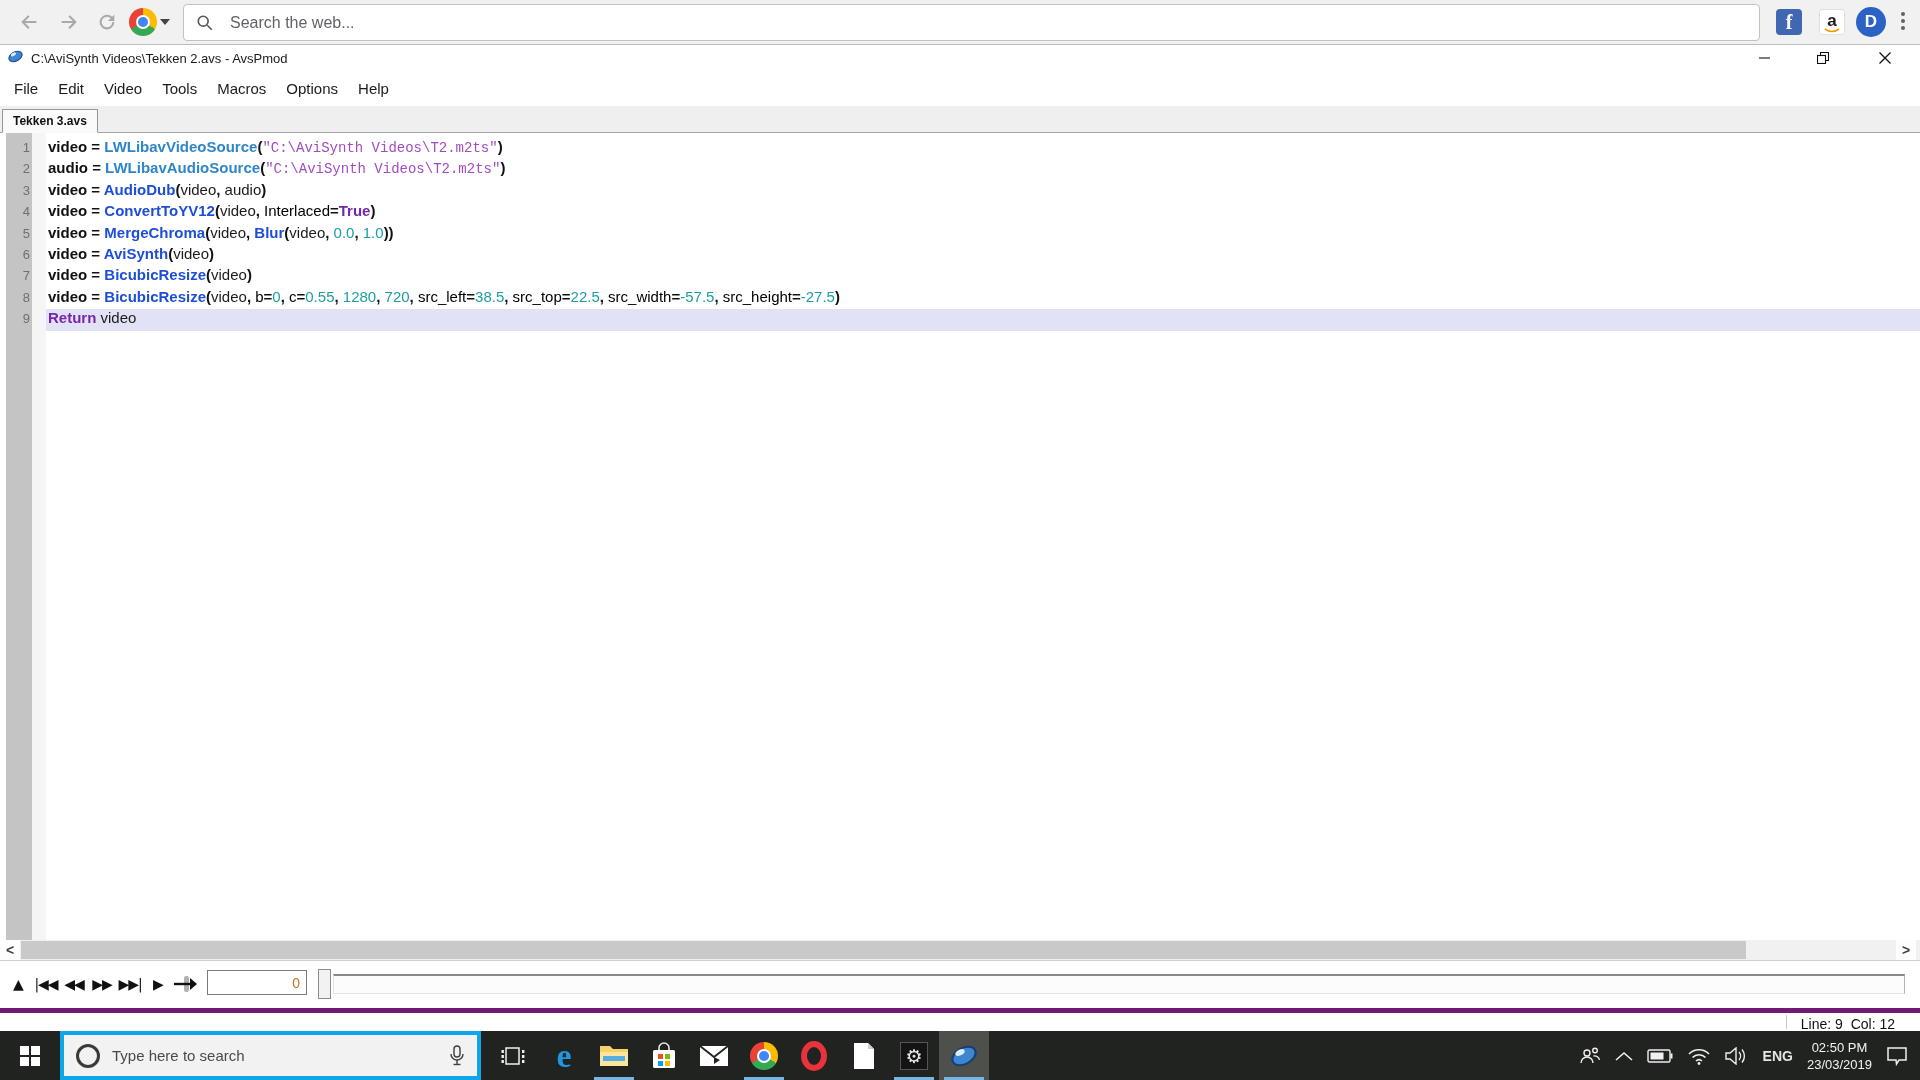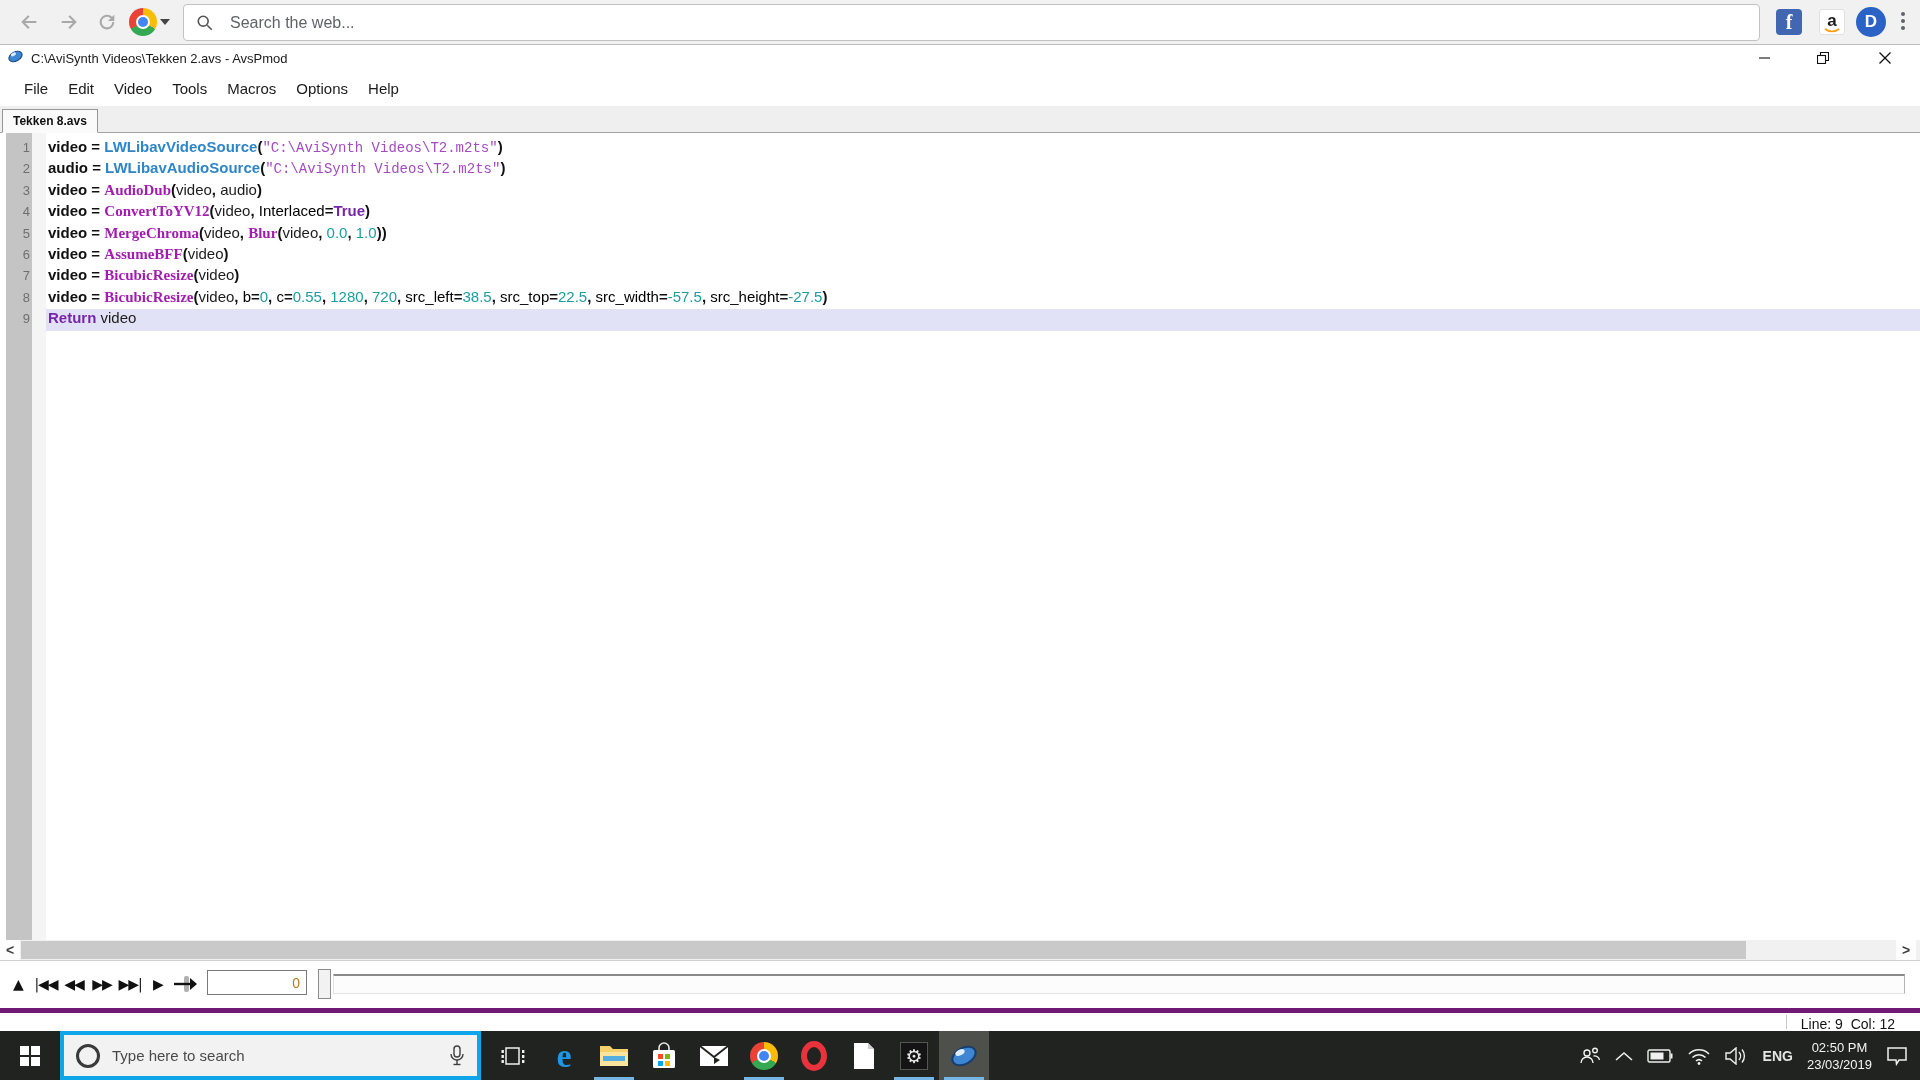--- a/index.html
+++ b/index.html
@@ -19,38 +19,38 @@
   #dots-ic { left:1896px; width:14px; display:flex; flex-direction:column; gap:3px; align-items:center; top:12px; }
   #dots-ic i { width:4px; height:4px; border-radius:50%; background:#5F6368; }
 
   
   #titlebar { position:absolute; top:46px; left:0; width:1920px; height:24px; background:#fff; display:flex; align-items:center; }
   #titlebar .wicon { margin-left:7px; }
   #window-title { font-size:13px; color:#1A1A1A; margin-left:7px; }
   .winbtn { position:absolute; top:0; width:46px; height:24px; display:flex; align-items:center; justify-content:center; }
   #btn-min { left:1742px; } #btn-restore { left:1800px; } #btn-close { left:1862px; }
 
-  #menubar { position:absolute; top:70px; left:12px; width:1516px; height:36px; background:#fff; display:flex; align-items:center; padding-left:2px; }
+  #menubar { position:absolute; top:70px; left:2px; width:1516px; height:36px; background:#fff; display:flex; align-items:center; padding-left:2px; }
   .menu-item { font-size:15px; color:#1B1B1B; padding:4px 10px; }
 
   #tabstrip { position:absolute; top:106px; left:0; width:1920px; height:27px; background:#EFEFEF; border-bottom:1px solid #A3A3A3; }
   #tab-active { position:absolute; left:2px; top:3px; height:24px; background:#FAFAFA; border:1px solid #979797; border-bottom:1px solid #FAFAFA; display:flex; align-items:center; padding:0 10px; font-size:12px; font-weight:bold; color:#111; }
 
   
   #editor { position:absolute; top:133px; left:0; width:1920px; height:807px; background:#fff; overflow:hidden; }
   #num-margin { position:absolute; left:6px; top:0; width:26px; height:100%; background:#C4C4C4; }
   #fold-margin { position:absolute; left:32px; top:0; width:14px; height:100%; background:#F5F5F5; }
   #code-lines { position:absolute; left:0; top:5px; width:100%; }
   .code-line { position:relative; height:21.4px; font-size:15px; white-space:pre; display:block; }
   .code-line.hl::before { content:""; position:absolute; left:46px; right:0; top:0; bottom:0; background:#E2E2F6; }
   .line-num { position:absolute; left:6px; width:24px; text-align:right; color:#6F6F6F; font-size:13px; top:2px; }
   .code-text { position:absolute; left:48px; top:0; }
   .tok-v { font-weight:bold; color:#101010; }
   .tok-o { font-weight:bold; color:#101010; }
-  .tok-f { font-weight:bold; color:#a21caf;font-family:Liberation Serif, serif; }
+  .tok-f { font-weight:bold; color:#1d4ed8; }
   .tok-x { font-weight:bold; color:#2E86C8; }
   .tok-s { font-family:"Liberation Mono",monospace; color:#A24CC0; font-size:14px; }
   .tok-n { color:#1E9DA0;margin-top:26px; }
   .tok-p { color:#000000; }
   .tok-k { font-weight:bold; color:#7626A8; }
   .tok-w { color:#1C1C1C; }
 
   
   #hscroll { position:absolute; top:940px; left:0; width:1920px; height:21px; background:#F1F1F1; border-bottom:1px solid #D0D0D0; }
   .scroll-btn { position:absolute; top:0; width:20px; height:20px; background:#FDFDFD; display:flex; align-items:center; justify-content:center; font-weight:bold; color:#3C3C3C; font-size:14px; }
@@ -182,34 +182,34 @@
     <div class="menu-item">Edit</div>
     <div class="menu-item">Video</div>
     <div class="menu-item">Tools</div>
     <div class="menu-item">Macros</div>
     <div class="menu-item">Options</div>
     <div class="menu-item">Help</div>
   </div>
 
 <div id="tabstrip">
   <div id="tab-active">
-      <span>Tekken 8.avs</span>
+      <span>Tekken 3.avs</span>
     </div>
 </div>
 
 <div id="editor">
   <div id="num-margin"></div>
   <div id="fold-margin"></div>
   <div id="code-lines">
       <div class="code-line"><span class="line-num">1</span><span class="code-text"><span class="tok-v">video</span><span class="tok-o"> = </span><span class="tok-x">LWLibavVideoSource</span><span class="tok-o">(</span><span class="tok-s">"C:\AviSynth Videos\T2.m2ts"</span><span class="tok-o">)</span></span></div>
       <div class="code-line"><span class="line-num">2</span><span class="code-text"><span class="tok-v">audio</span><span class="tok-o"> = </span><span class="tok-x">LWLibavAudioSource</span><span class="tok-o">(</span><span class="tok-s">"C:\AviSynth Videos\T2.m2ts"</span><span class="tok-o">)</span></span></div>
       <div class="code-line"><span class="line-num">3</span><span class="code-text"><span class="tok-v">video</span><span class="tok-o"> = </span><span class="tok-f">AudioDub</span><span class="tok-o">(</span><span class="tok-w">video</span><span class="tok-o">, </span><span class="tok-w">audio</span><span class="tok-o">)</span></span></div>
       <div class="code-line"><span class="line-num">4</span><span class="code-text"><span class="tok-v">video</span><span class="tok-o"> = </span><span class="tok-f">ConvertToYV12</span><span class="tok-o">(</span><span class="tok-w">video</span><span class="tok-o">, </span><span class="tok-p">Interlaced</span><span class="tok-o">=</span><span class="tok-k">True</span><span class="tok-o">)</span></span></div>
       <div class="code-line"><span class="line-num">5</span><span class="code-text"><span class="tok-v">video</span><span class="tok-o"> = </span><span class="tok-f">MergeChroma</span><span class="tok-o">(</span><span class="tok-w">video</span><span class="tok-o">, </span><span class="tok-f">Blur</span><span class="tok-o">(</span><span class="tok-w">video</span><span class="tok-o">, </span><span class="tok-n">0.0</span><span class="tok-o">, </span><span class="tok-n">1.0</span><span class="tok-o">))</span></span></div>
-      <div class="code-line"><span class="line-num">6</span><span class="code-text"><span class="tok-v">video</span><span class="tok-o"> = </span><span class="tok-f">AssumeBFF</span><span class="tok-o">(</span><span class="tok-w">video</span><span class="tok-o">)</span></span></div>
+      <div class="code-line"><span class="line-num">6</span><span class="code-text"><span class="tok-v">video</span><span class="tok-o"> = </span><span class="tok-f">AviSynth</span><span class="tok-o">(</span><span class="tok-w">video</span><span class="tok-o">)</span></span></div>
       <div class="code-line"><span class="line-num">7</span><span class="code-text"><span class="tok-v">video</span><span class="tok-o"> = </span><span class="tok-f">BicubicResize</span><span class="tok-o">(</span><span class="tok-w">video</span><span class="tok-o">)</span></span></div>
       <div class="code-line"><span class="line-num">8</span><span class="code-text"><span class="tok-v">video</span><span class="tok-o"> = </span><span class="tok-f">BicubicResize</span><span class="tok-o">(</span><span class="tok-w">video</span><span class="tok-o">, </span><span class="tok-p">b</span><span class="tok-o">=</span><span class="tok-n">0</span><span class="tok-o">, </span><span class="tok-p">c</span><span class="tok-o">=</span><span class="tok-n">0.55</span><span class="tok-o">, </span><span class="tok-n">1280</span><span class="tok-o">, </span><span class="tok-n">720</span><span class="tok-o">, </span><span class="tok-p">src_left</span><span class="tok-o">=</span><span class="tok-n">38.5</span><span class="tok-o">, </span><span class="tok-p">src_top</span><span class="tok-o">=</span><span class="tok-n">22.5</span><span class="tok-o">, </span><span class="tok-p">src_width</span><span class="tok-o">=</span><span class="tok-n">-57.5</span><span class="tok-o">, </span><span class="tok-p">src_height</span><span class="tok-o">=</span><span class="tok-n">-27.5</span><span class="tok-o">)</span></span></div>
       <div class="code-line hl"><span class="line-num">9</span><span class="code-text"><span class="tok-k">Return</span><span class="tok-w"> video</span></span></div>
     </div>
 </div>
 
 <div id="hscroll">
   <div class="scroll-btn" id="scroll-left">&lt;</div>
   <div id="hthumb"></div>
   <div class="scroll-btn" id="scroll-right">&gt;</div>

